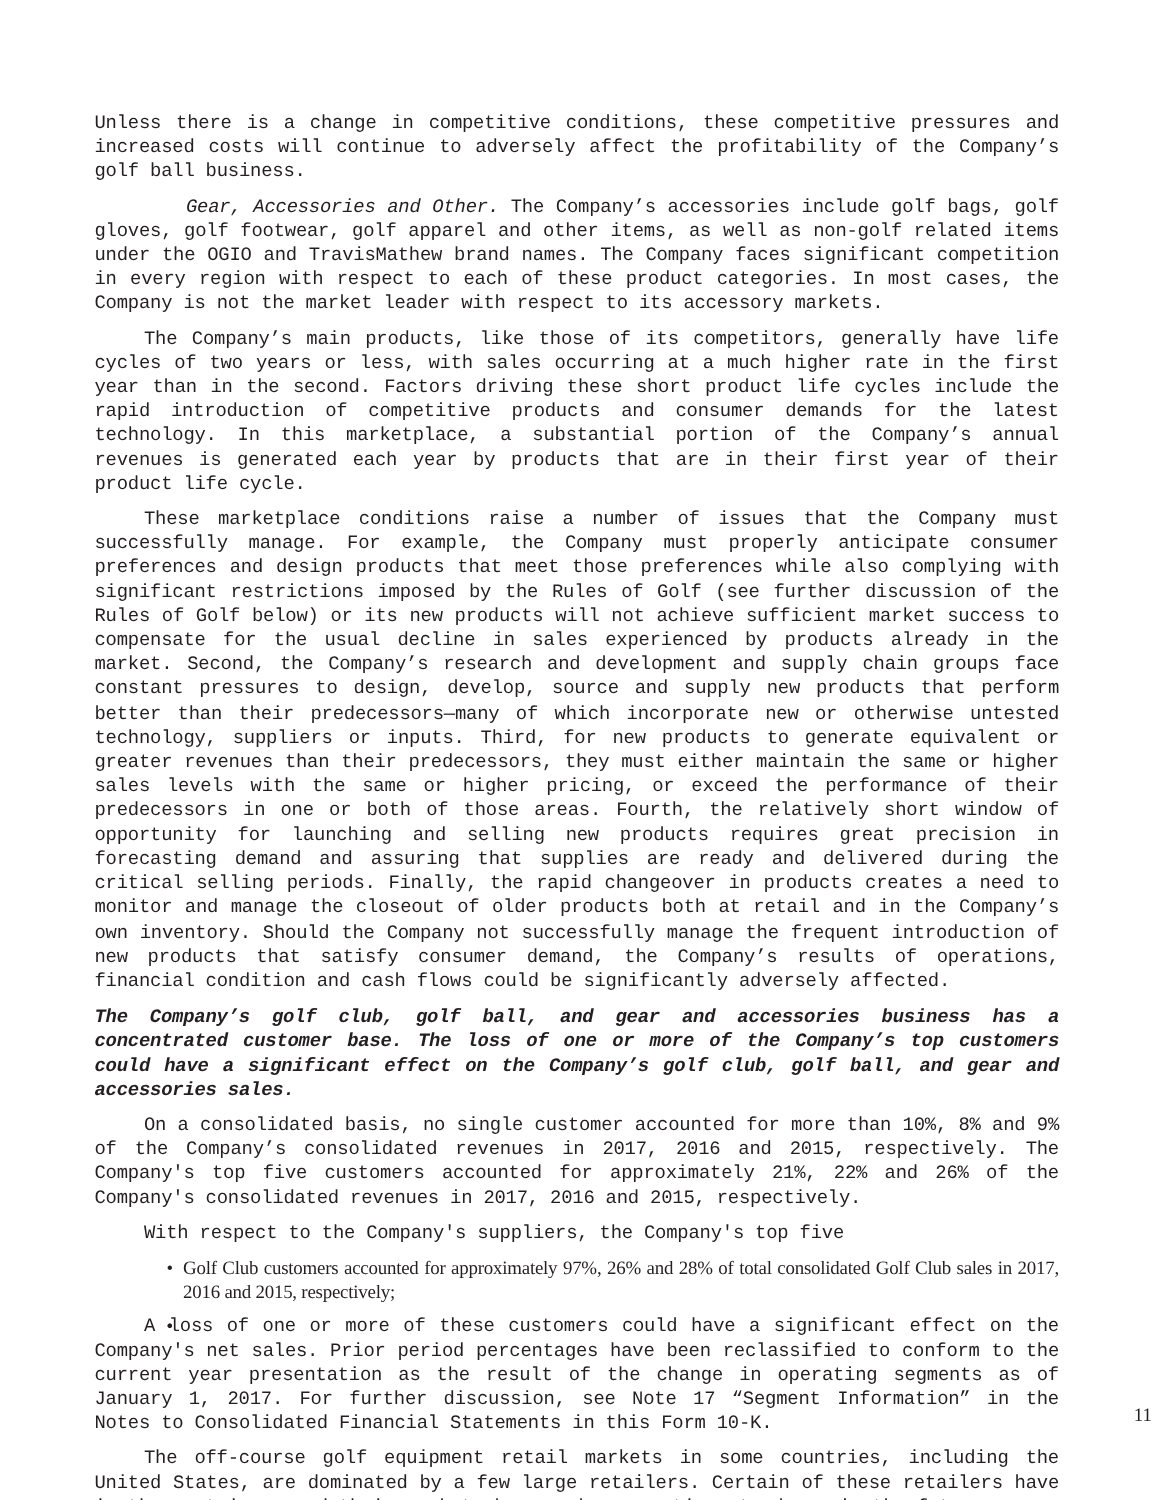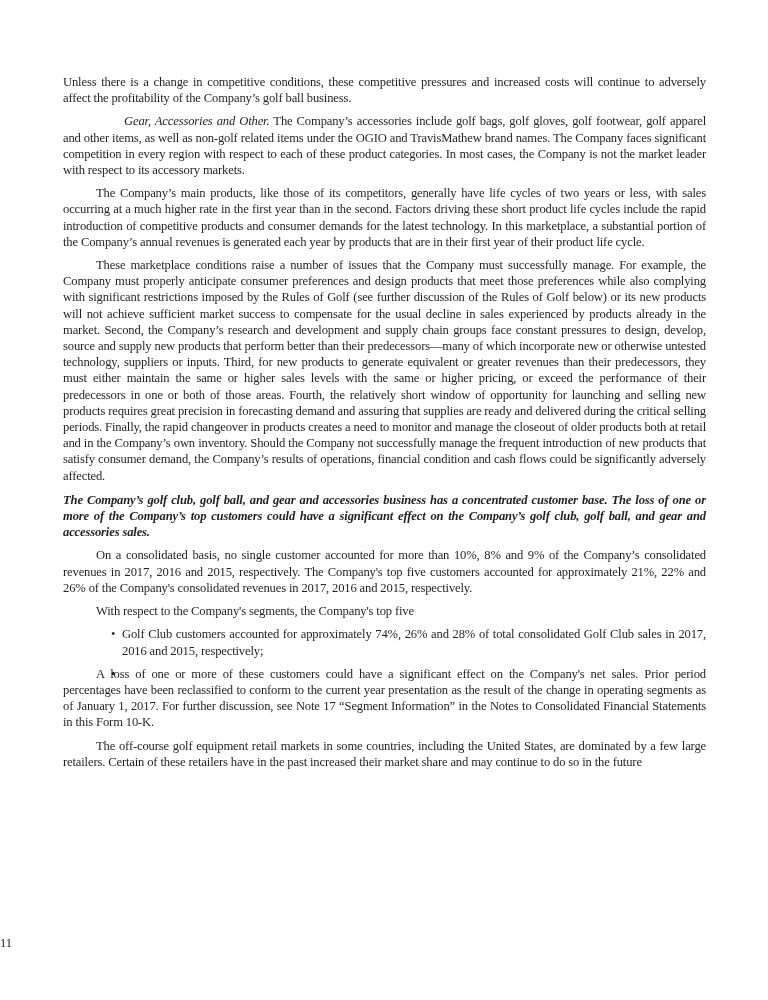--- a/index.html
+++ b/index.html
@@ -20,20 +20,21 @@
       left: 63px;
       top: 74px;
       width: 643px;
     }
     p {
       margin: 0 0 7px 0;
       font-size: 12.6px;
       line-height: 16.2px;
       text-align: justify;
       letter-spacing: -0.15px;
+      font-family: Liberation Mono, monospace;
     }
     p.indent { text-indent: 33px; }
     .heading {
       font-weight: bold;
       font-style: italic;
       margin-top: 8px;
     }
     .lead-italic { font-style: italic; margin-left: 28px; }
     ul.bullets {
       list-style: none;
@@ -52,21 +53,21 @@
     ul.bullets li .bullet {
       position: absolute;
       left: 48px;
       top: 0;
     }
     .page-number {
       position: absolute;
       left: 0;
       width: 768px;
       top: 936px;
-      text-align: left;
+      text-align: right;
       font-size: 12.6px;
       color: #231f20;
     }
   </style>
 </head>
 <body>
 
 <div class="page">
   <p>Unless there is a change in competitive conditions, these competitive pressures and increased costs will continue to adversely affect the profitability of the Company’s golf ball business.</p>
 
@@ -74,24 +75,24 @@
 
 
   <p class="indent">The Company’s main products, like those of its competitors, generally have life cycles of two years or less, with sales occurring at a much higher rate in the first year than in the second. Factors driving these short product life cycles include the rapid introduction of competitive products and consumer demands for the latest technology. In this marketplace, a substantial portion of the Company’s annual revenues is generated each year by products that are in their first year of their product life cycle.</p>
 
   <p class="indent">These marketplace conditions raise a number of issues that the Company must successfully manage. For example, the Company must properly anticipate consumer preferences and design products that meet those preferences while also complying with significant restrictions imposed by the Rules of Golf (see further discussion of the Rules of Golf below) or its new products will not achieve sufficient market success to compensate for the usual decline in sales experienced by products already in the market. Second, the Company’s research and development and supply chain groups face constant pressures to design, develop, source and supply new products that perform better than their predecessors—many of which incorporate new or otherwise untested technology, suppliers or inputs. Third, for new products to generate equivalent or greater revenues than their predecessors, they must either maintain the same or higher sales levels with the same or higher pricing, or exceed the performance of their predecessors in one or both of those areas. Fourth, the relatively short window of opportunity for launching and selling new products requires great precision in forecasting demand and assuring that supplies are ready and delivered during the critical selling periods. Finally, the rapid changeover in products creates a need to monitor and manage the closeout of older products both at retail and in the Company’s own inventory. Should the Company not successfully manage the frequent introduction of new products that satisfy consumer demand, the Company’s results of operations, financial condition and cash flows could be significantly adversely affected.</p>
 
   <p class="heading">The Company’s golf club, golf ball, and gear and accessories business has a concentrated customer base. The loss of one or more of the Company’s top customers could have a significant effect on the Company’s golf club, golf ball, and gear and accessories sales.</p>
 
   <p class="indent">On a consolidated basis, no single customer accounted for more than 10%, 8% and 9% of the Company’s consolidated revenues in 2017, 2016 and 2015, respectively. The Company's top five customers accounted for approximately 21%, 22% and 26% of the Company's consolidated revenues in 2017, 2016 and 2015, respectively.</p>
 
-  <p class="indent">With respect to the Company's segments, the Company's top five</p>
+  <p class="indent">With respect to the Company's suppliers, the Company's top five</p>
 
   <ul class="bullets">
-    <li><span class="bullet">•</span><span>Golf Club customers accounted for approximately 74%, 26% and 28% of total consolidated Golf Club sales in 2017, 2016 and 2015, respectively;</span></li>
+    <li><span class="bullet">•</span><span>Golf Club customers accounted for approximately 97%, 26% and 28% of total consolidated Golf Club sales in 2017, 2016 and 2015, respectively;</span></li>
     <li><span class="bullet">•</span></li>
     <li><span class="bullet">•</span></li>
   </ul>
 
   <p class="indent">A loss of one or more of these customers could have a significant effect on the Company's net sales. Prior period percentages have been reclassified to conform to the current year presentation as the result of the change in operating segments as of January 1, 2017. For further discussion, see Note 17 “Segment Information” in the Notes to Consolidated Financial Statements in this Form 10-K.</p>
 
 
   <p class="indent">The off-course golf equipment retail markets in some countries, including the United States, are dominated by a few large retailers. Certain of these retailers have in the past increased their market share and may continue to do so in the future</p>
 </div>
 

